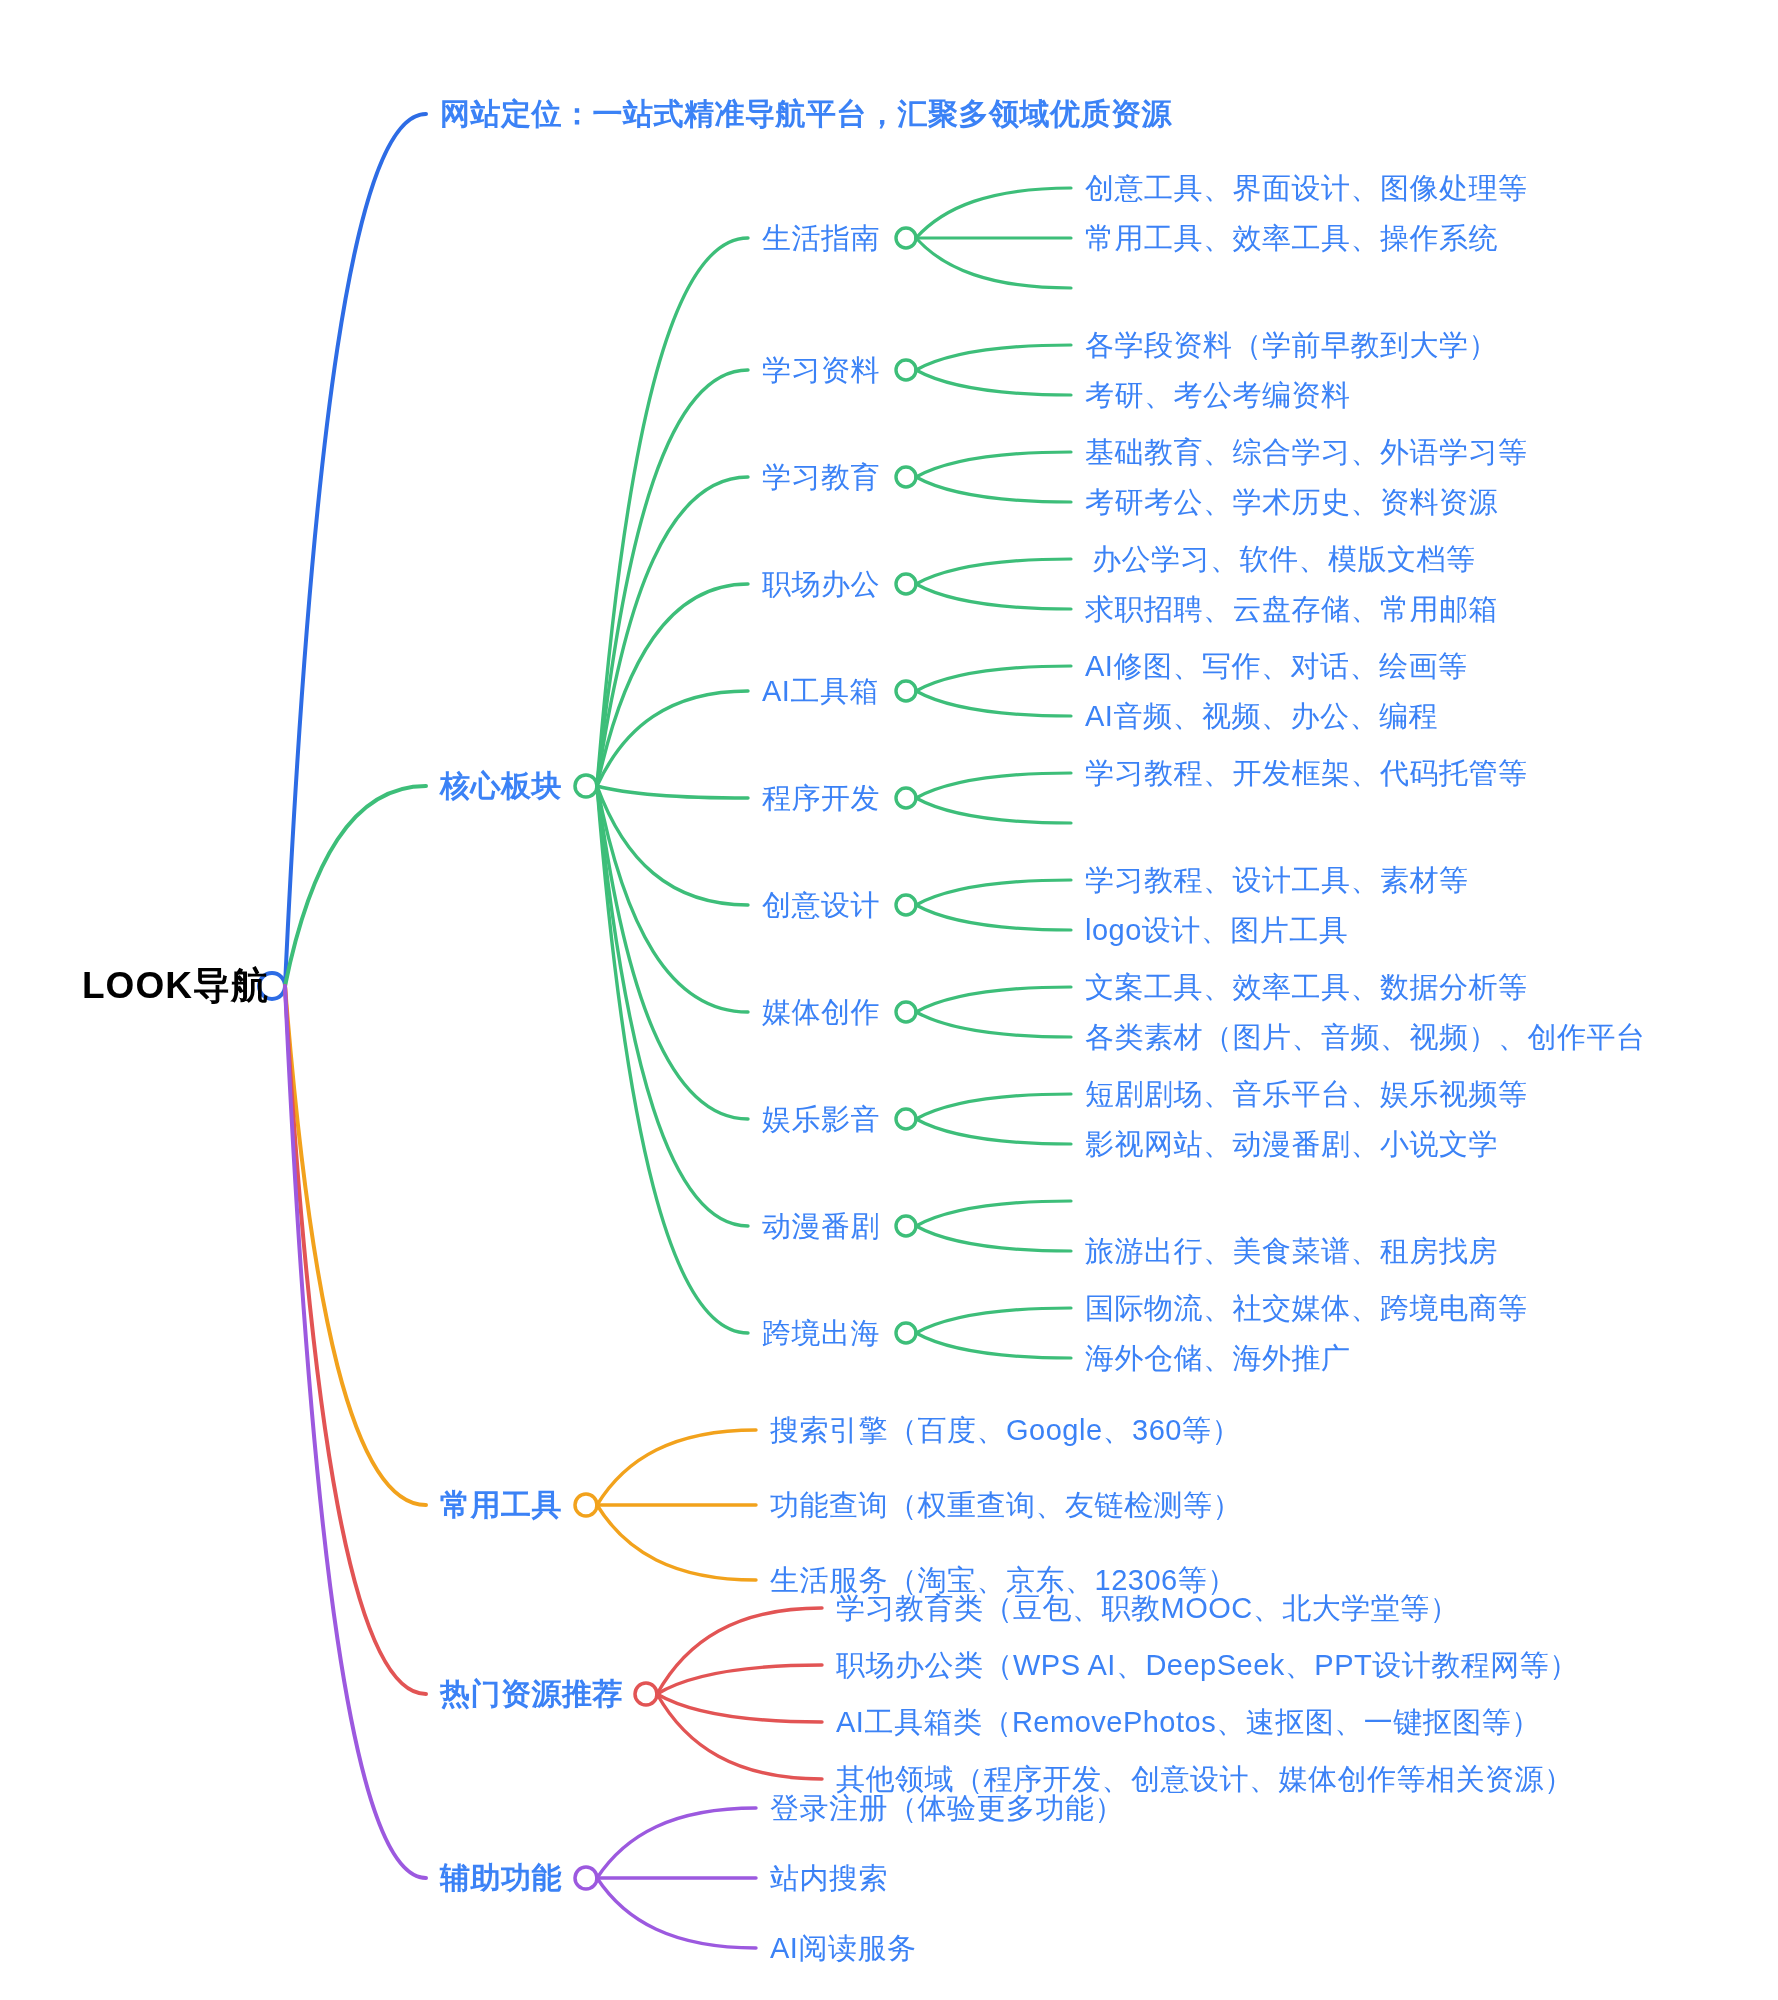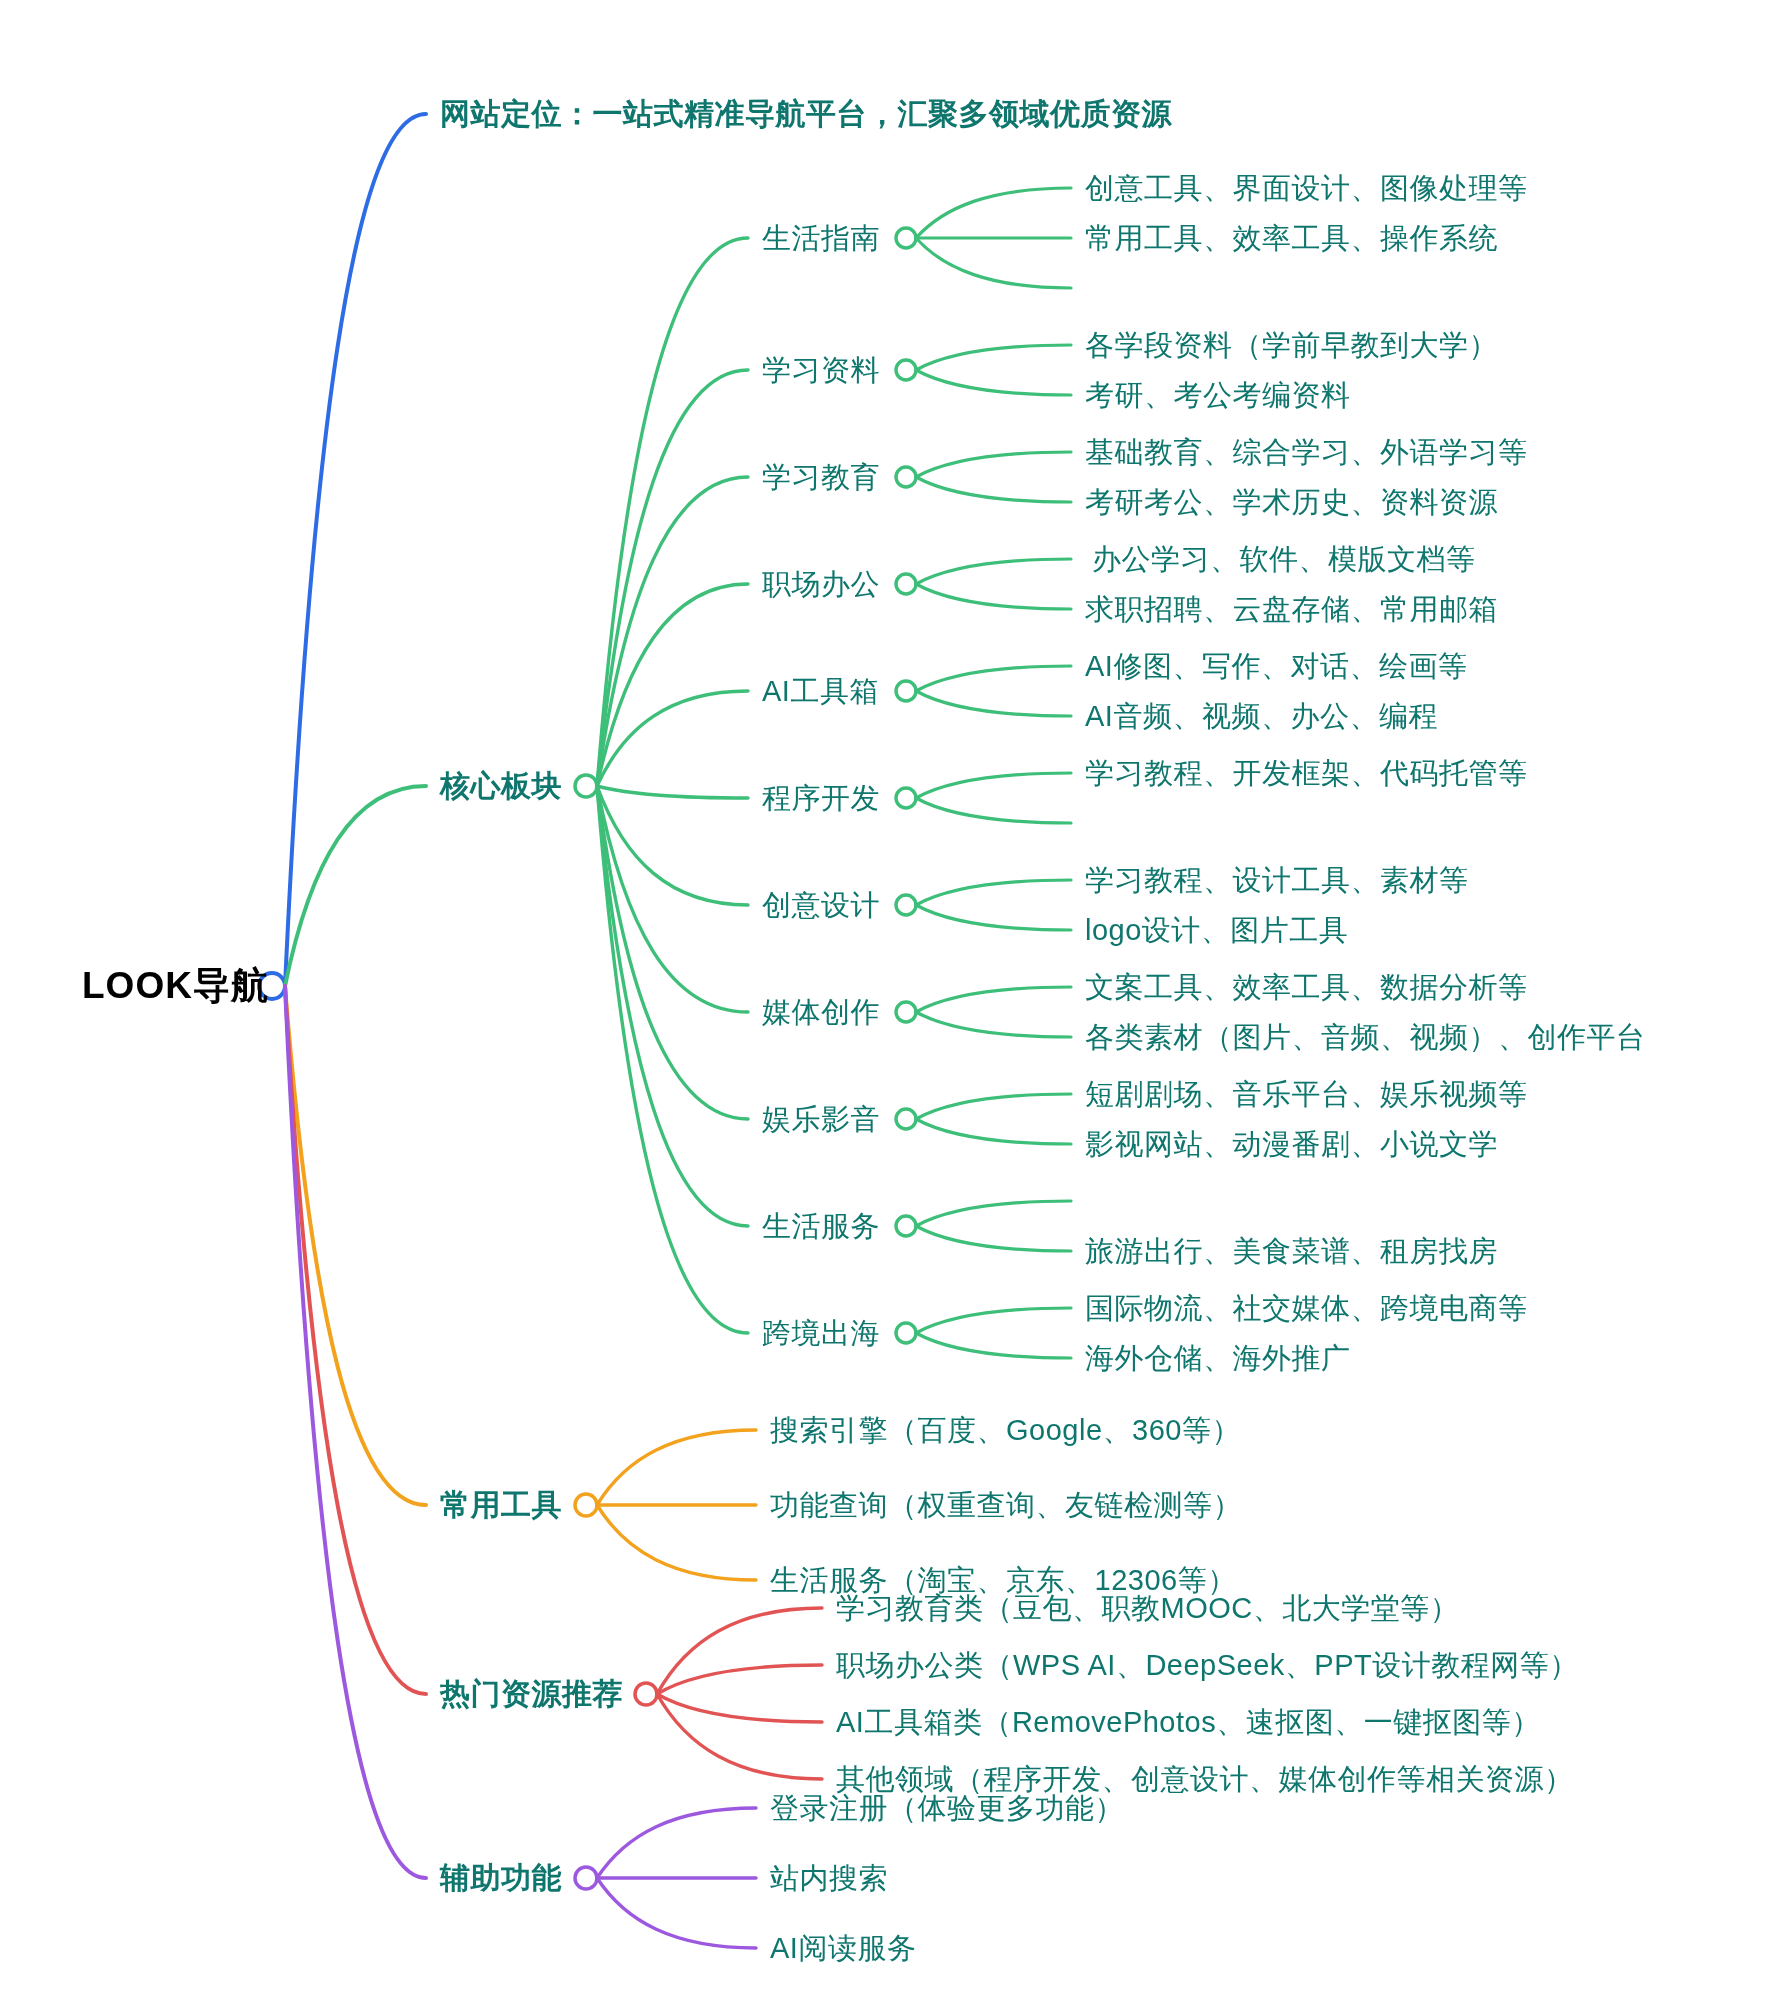--- a/index.html
+++ b/index.html
@@ -8,21 +8,21 @@
     width:1778px;height:2000px;
     background:#ffffff;
     font-family:"Liberation Sans","DejaVu Sans",sans-serif;
     overflow:hidden;
   }
   #connector-layer{position:absolute;left:0;top:0;}
   .lbl{
     position:absolute;
     transform:translateY(-50%);
     white-space:nowrap;
-    color:#0f766e;
+    color:#3b82f6;
     font-size:29px;
     font-weight:500;
     letter-spacing:0.5px;
     line-height:1.2;
   }
   .root{font-size:37px;font-weight:700;color:#000000;letter-spacing:1px;}
   .l1{font-size:30px;font-weight:600;}
   .l2{font-size:29px;font-weight:500;}
   .l3{font-size:29px;font-weight:500;}
 </style>
@@ -119,21 +119,21 @@
     <div class="lbl l3" style="left: 1085px; top: 773px;">学习教程、开发框架、代码托管等</div>
     <div class="lbl l2" style="left: 762px; top: 905px;">创意设计</div>
     <div class="lbl l3" style="left: 1085px; top: 880px;">学习教程、设计工具、素材等</div>
     <div class="lbl l3" style="left: 1085px; top: 930px;">logo设计、图片工具</div>
     <div class="lbl l2" style="left: 762px; top: 1012px;">媒体创作</div>
     <div class="lbl l3" style="left: 1085px; top: 987px;">文案工具、效率工具、数据分析等</div>
     <div class="lbl l3" style="left: 1085px; top: 1037px;">各类素材（图片、音频、视频）、创作平台</div>
     <div class="lbl l2" style="left: 762px; top: 1119px;">娱乐影音</div>
     <div class="lbl l3" style="left: 1085px; top: 1094px;">短剧剧场、音乐平台、娱乐视频等</div>
     <div class="lbl l3" style="left: 1085px; top: 1144px;">影视网站、动漫番剧、小说文学</div>
-    <div class="lbl l2" style="left: 762px; top: 1226px;">生活服务</div>
+    <div class="lbl l2" style="left: 762px; top: 1226px;">动漫番剧</div>
     <div class="lbl l3" style="left: 1085px; top: 1251px;">旅游出行、美食菜谱、租房找房</div>
     <div class="lbl l2" style="left: 762px; top: 1333px;">跨境出海</div>
     <div class="lbl l3" style="left: 1085px; top: 1308px;">国际物流、社交媒体、跨境电商等</div>
     <div class="lbl l3" style="left: 1085px; top: 1358px;">海外仓储、海外推广</div>
     <div class="lbl l1" style="left: 440px; top: 1505px;">常用工具</div>
     <div class="lbl l3" style="left: 770px; top: 1430px;">搜索引擎（百度、Google、360等）</div>
     <div class="lbl l3" style="left: 770px; top: 1505px;">功能查询（权重查询、友链检测等）</div>
     <div class="lbl l3" style="left: 770px; top: 1580px;">生活服务（淘宝、京东、12306等）</div>
     <div class="lbl l1" style="left: 440px; top: 1694px;">热门资源推荐</div>
     <div class="lbl l3" style="left: 836px; top: 1608px;">学习教育类（豆包、职教MOOC、北大学堂等）</div>

